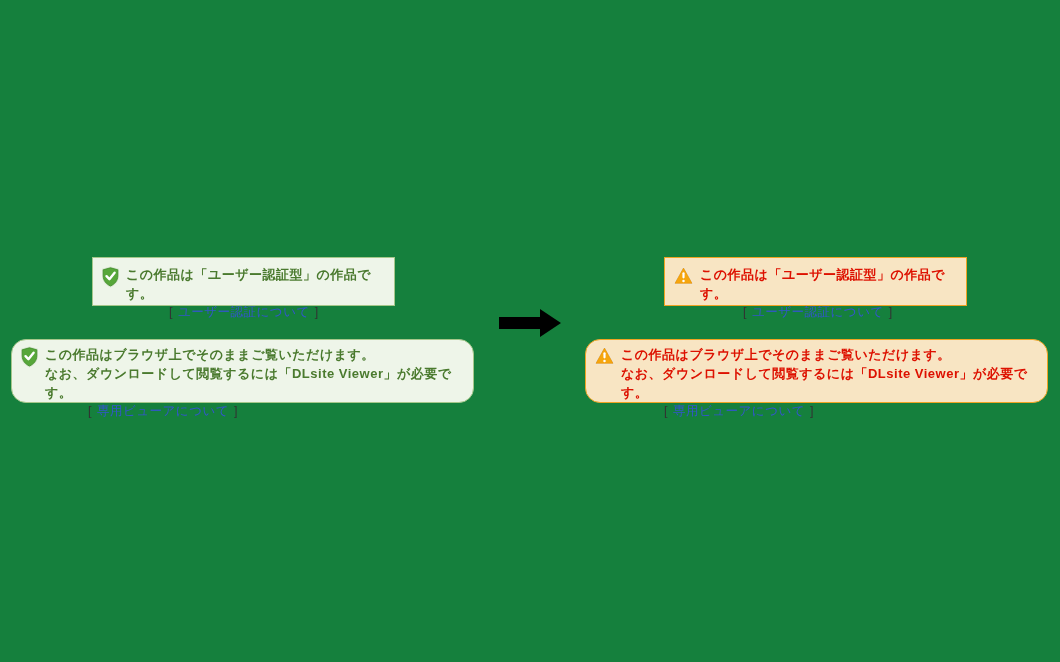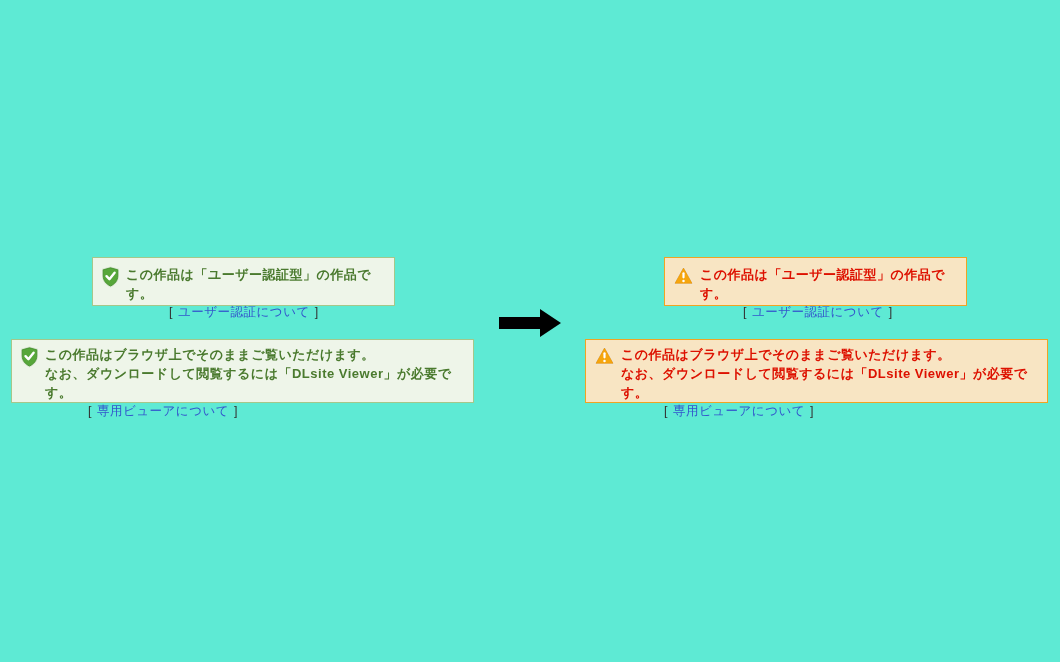--- a/index.html
+++ b/index.html
@@ -1,21 +1,21 @@
 <!DOCTYPE html>
 <html><head>
 <meta charset="utf-8">
 <style>
   * { margin: 0; padding: 0; box-sizing: border-box; }
   html, body { background: #ffffff; }
   body {
     font-family: "Liberation Sans", "DejaVu Sans", sans-serif;
     width: 1060px; height: 662px; overflow: hidden; position: relative;
   }
-  .canvas { position: absolute; left: 0; top: 0; width: 1060px; height: 662px; background: #5eead4; }
+  .canvas { position: absolute; left: 0; top: 0; width: 1060px; height: 662px; background: #15803d; }
 
   .notice {
     position: absolute;
     display: flex;
     align-items: flex-start;
     border: 1px solid;
     padding: 6px 8px;
   }
   .notice.safe  { background: #eef5e9; border-color: #a5c78a; }
   .notice.warn  { background: #f8e5c3; border-color: #efa423; }
@@ -36,21 +36,21 @@
     margin: 0 5px;
   }
 
   
   #before-auth   { left: 92px;  top: 257px; width: 303px; height: 49px; }
   #before-viewer { left: 11px;  top: 339px; width: 463px; height: 64px; }
   #after-auth    { left: 664px; top: 257px; width: 303px; height: 49px; }
   #after-viewer  { left: 585px; top: 339px; width: 463px; height: 64px; }
 
   .notice.two-line   { padding-top: 7px; }
-  .notice.three-line { padding-top: 5px; }
+  .notice.three-line { padding-top: 5px; border-radius: 15px; }
 
   #transition-arrow {
     position: absolute; left: 499px; top: 308px; width: 63px; height: 30px; line-height: 0;
   }
 </style>
 </head>
 <body>
 
 <div class="canvas">
 

